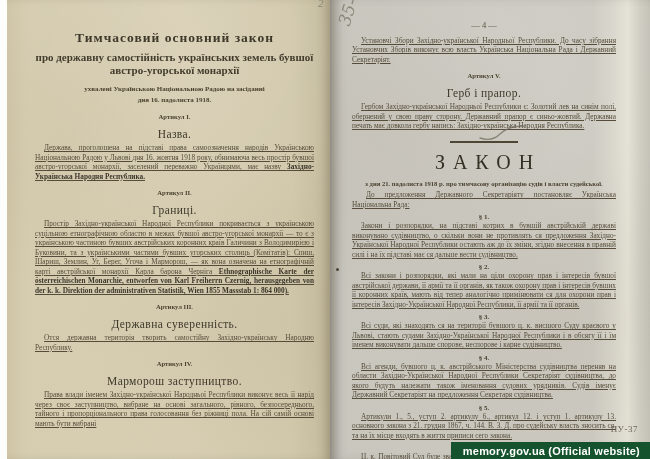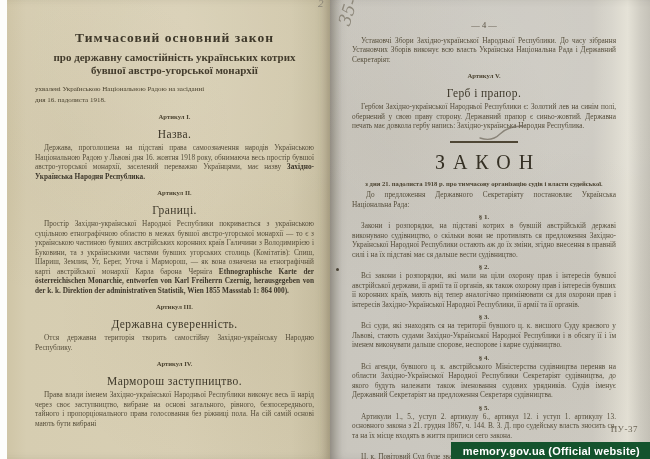--- a/index.html
+++ b/index.html
@@ -17,24 +17,24 @@
     background:
       radial-gradient(circle at 20% 30%, rgba(120,100,60,.05), transparent 40%),
       radial-gradient(circle at 70% 70%, rgba(120,100,60,.06), transparent 45%),
       radial-gradient(circle at 50% 10%, rgba(255,255,255,.08), transparent 50%);}
   
   .inner{position:relative;height:100%;box-sizing:border-box;}
   #left-page .inner{padding:30px 16px 0 28px;}
   #right-page .inner{padding:20px 34px 0 22px;}
   .doc-title{font-size:13.5px;font-weight:bold;text-align:center;letter-spacing:1px;color:#3e382a;}
   .doc-subtitle{font-size:11px;font-weight:bold;text-align:center;margin-top:5px;line-height:1.2;color:#433c2d;}
-  .adoption{font-size:7px;font-weight:normal;text-align:left;margin-top:7px;line-height:1.5;color:#4a422f;}
+  .adoption{font-size:7px;font-weight:bold;text-align:center;margin-top:7px;line-height:1.5;color:#4a422f;}
   .art-label{font-size:6.6px;font-weight:bold;text-align:center;margin-top:8px;color:#4a422f;}
   .art-head{font-size:11.5px;text-align:center;margin-top:8px;color:#3e382a;letter-spacing:.4px;}
-  .para{font-size:7.3px;line-height:1.3;text-align:justify;text-indent:9px;margin-top:3px;color:#554d3a;}
+  .para{font-size:7.3px;line-height:1.3;text-align:justify;text-indent:9px;margin-top:3px;color:#554d3a;text-decoration:underline;}
   .para b{color:#3c362a;}
   .pageno{font-size:8.5px;text-align:center;color:#5a5243;}
   .sec-label{font-size:7px;font-weight:bold;text-align:center;margin-top:4px;color:#4a422f;}
   .law-title{font-size:20px;font-weight:normal;text-align:center;letter-spacing:8px;margin-top:8px;
              text-indent:8px;color:#353024;}
   .law-subtitle{font-size:6.6px;font-weight:bold;text-align:center;margin-top:6px;color:#4a422f;}
   .divider{width:68px;height:2.5px;background:#4e4635;margin:10px auto 0 auto;}
   
   #handwriting{position:absolute;left:334px;top:22px;width:40px;font-size:17px;color:#847e70;
     font-style:italic;transform:rotate(-72deg);transform-origin:left top;
@@ -52,21 +52,21 @@
 </head>
 <body>
 
 <div id="stage">
   <div id="left-edge"></div>
 
   <div class="page" id="left-page">
     <div class="grain"></div>
     <div class="inner">
       <div class="doc-title">Тимчасовий основний закон</div>
-      <div class="doc-subtitle">про державну самостійність українських котрих бувшої австро-угорської монархії</div>
+      <div class="doc-subtitle">про державну самостійність українських земель бувшої австро-угорської монархії</div>
       <div class="adoption">
         <div>ухвалені Українською Національною Радою на засіданні</div>
         <div>дня 16. падолиста 1918.</div>
       </div>
 
       <div class="art-label">Артикул I.</div>
       <div class="art-head">Назва.</div>
       <div class="para"><span>Держава, проголошена на підставі права самоозначення народів Українською Національною Радою у Львові дня 16. жовтня 1918 року, обнимаюча весь простір бувшої австро-угорської монархії, заселений переважно Українцями, має назву </span><b>Західно-Українська Народня Республика.</b></div>
 
       <div class="art-label">Артикул II.</div>

